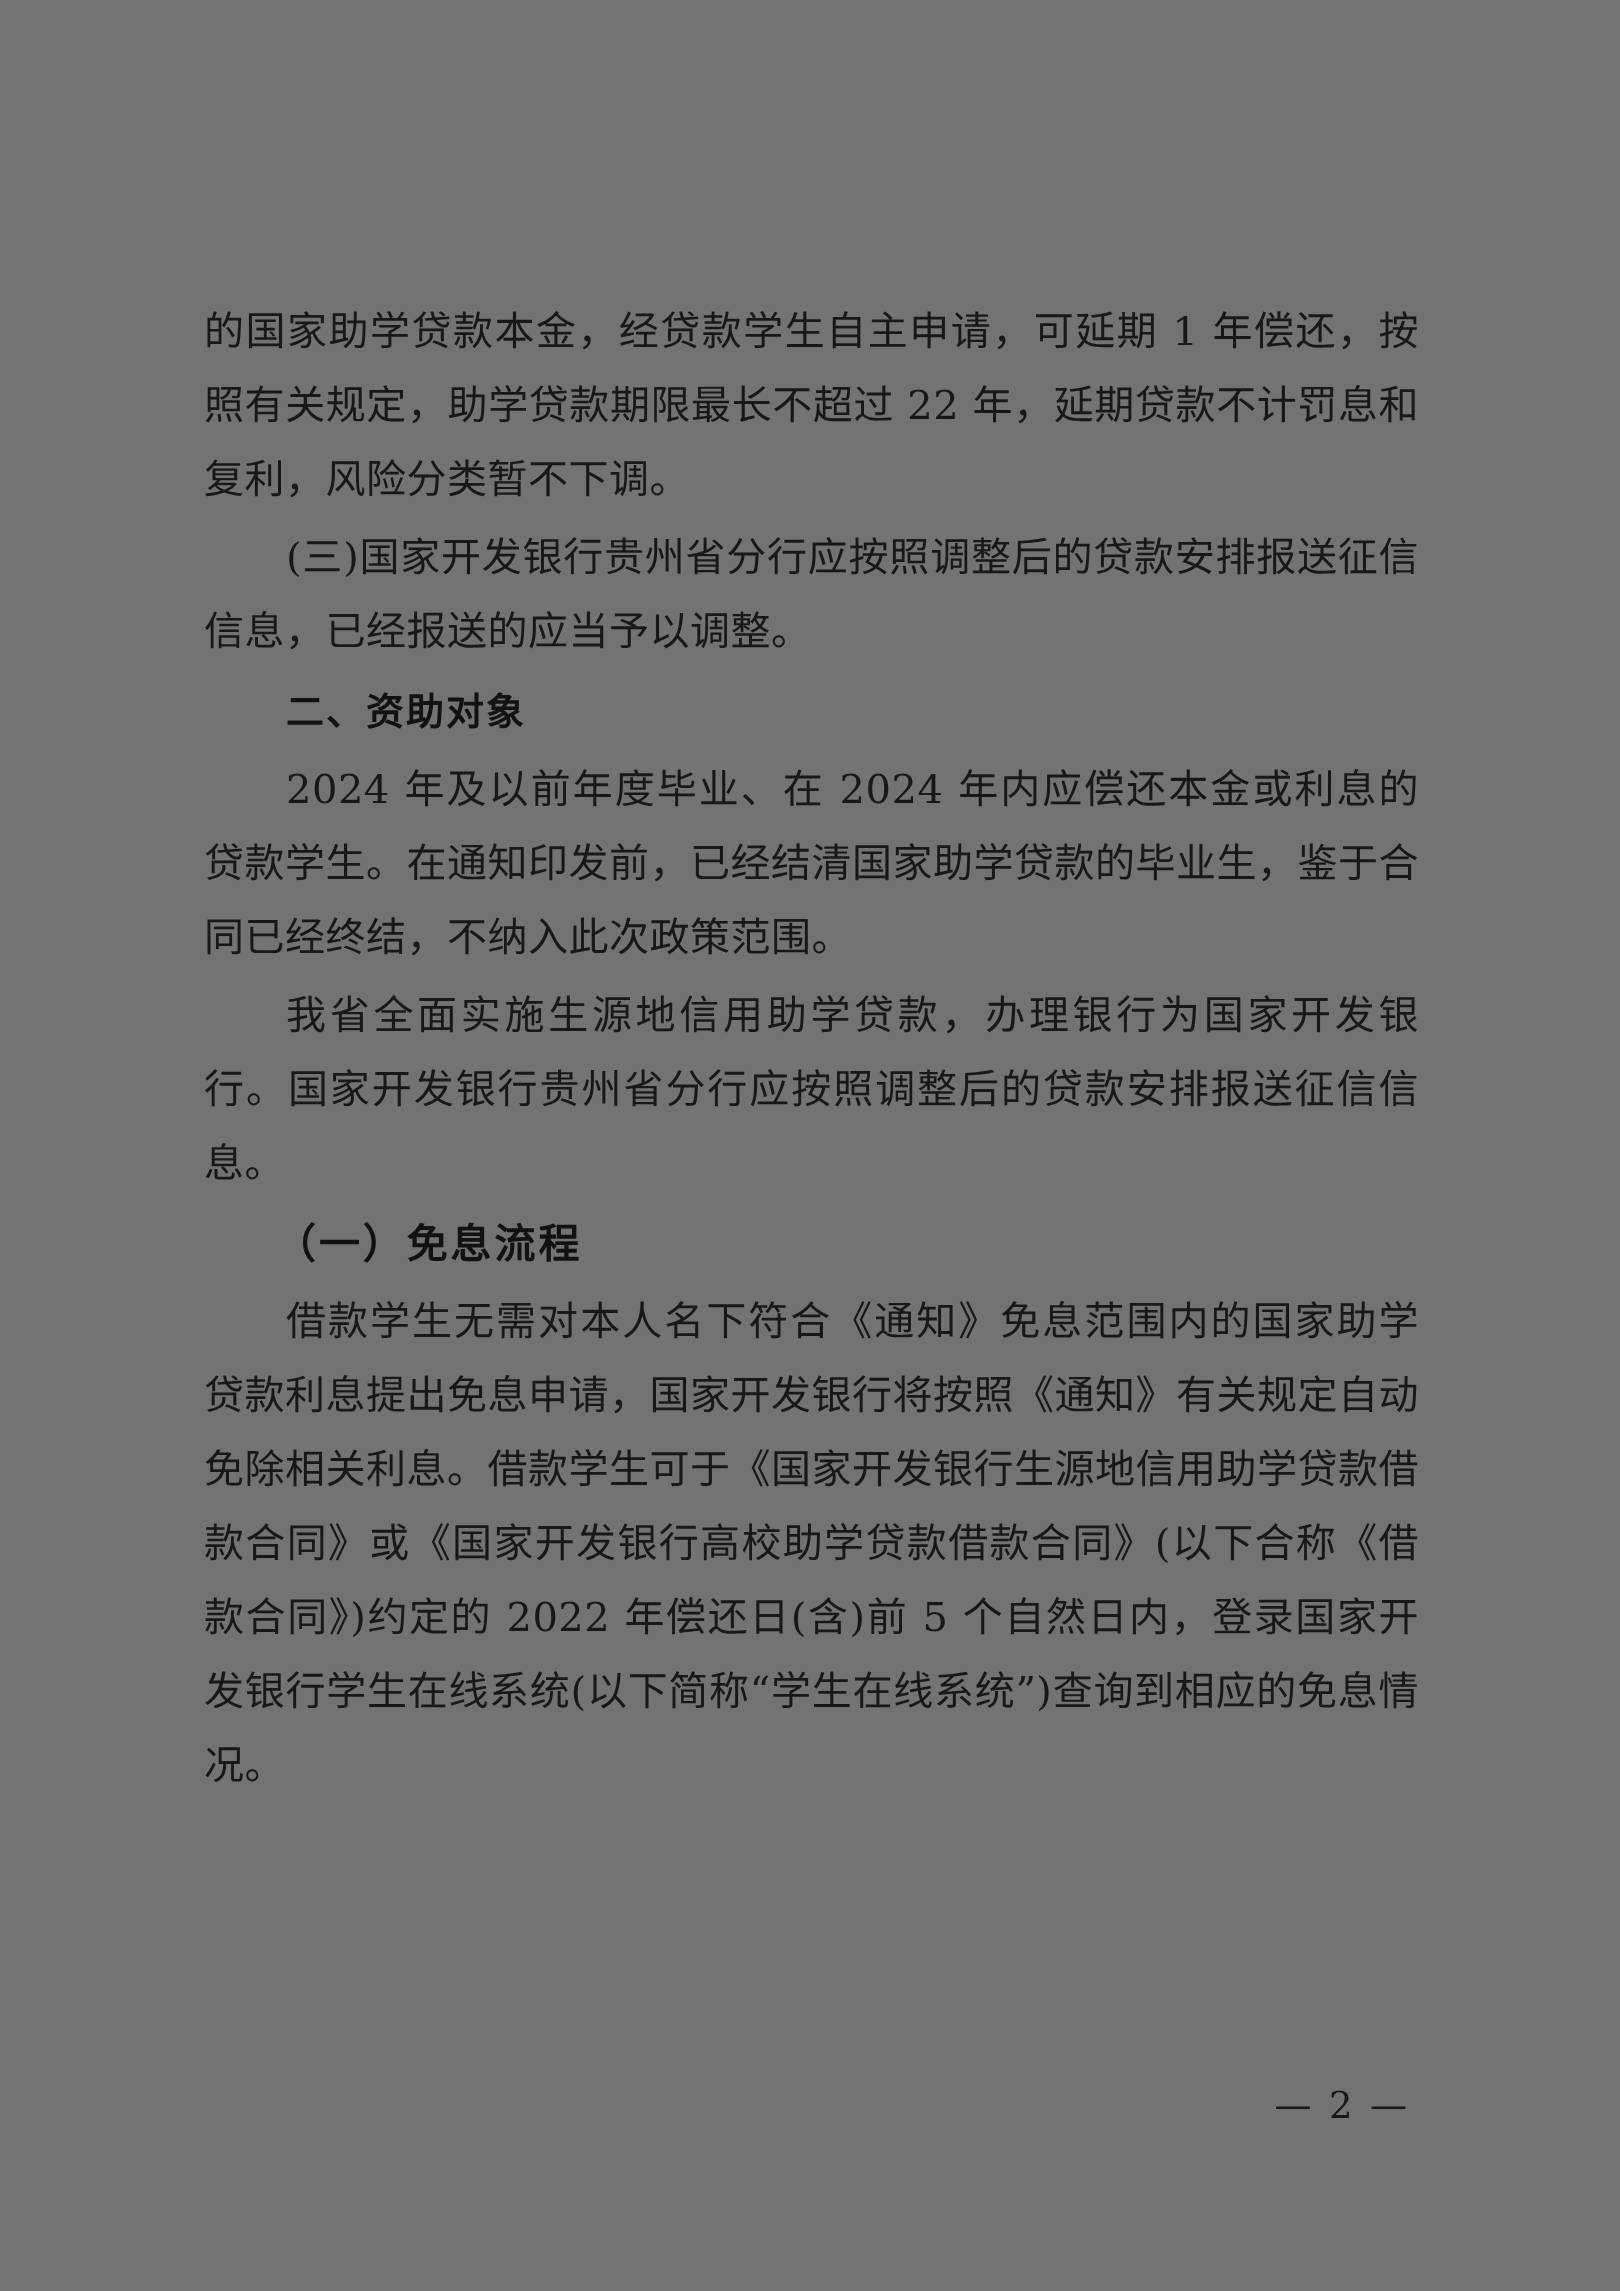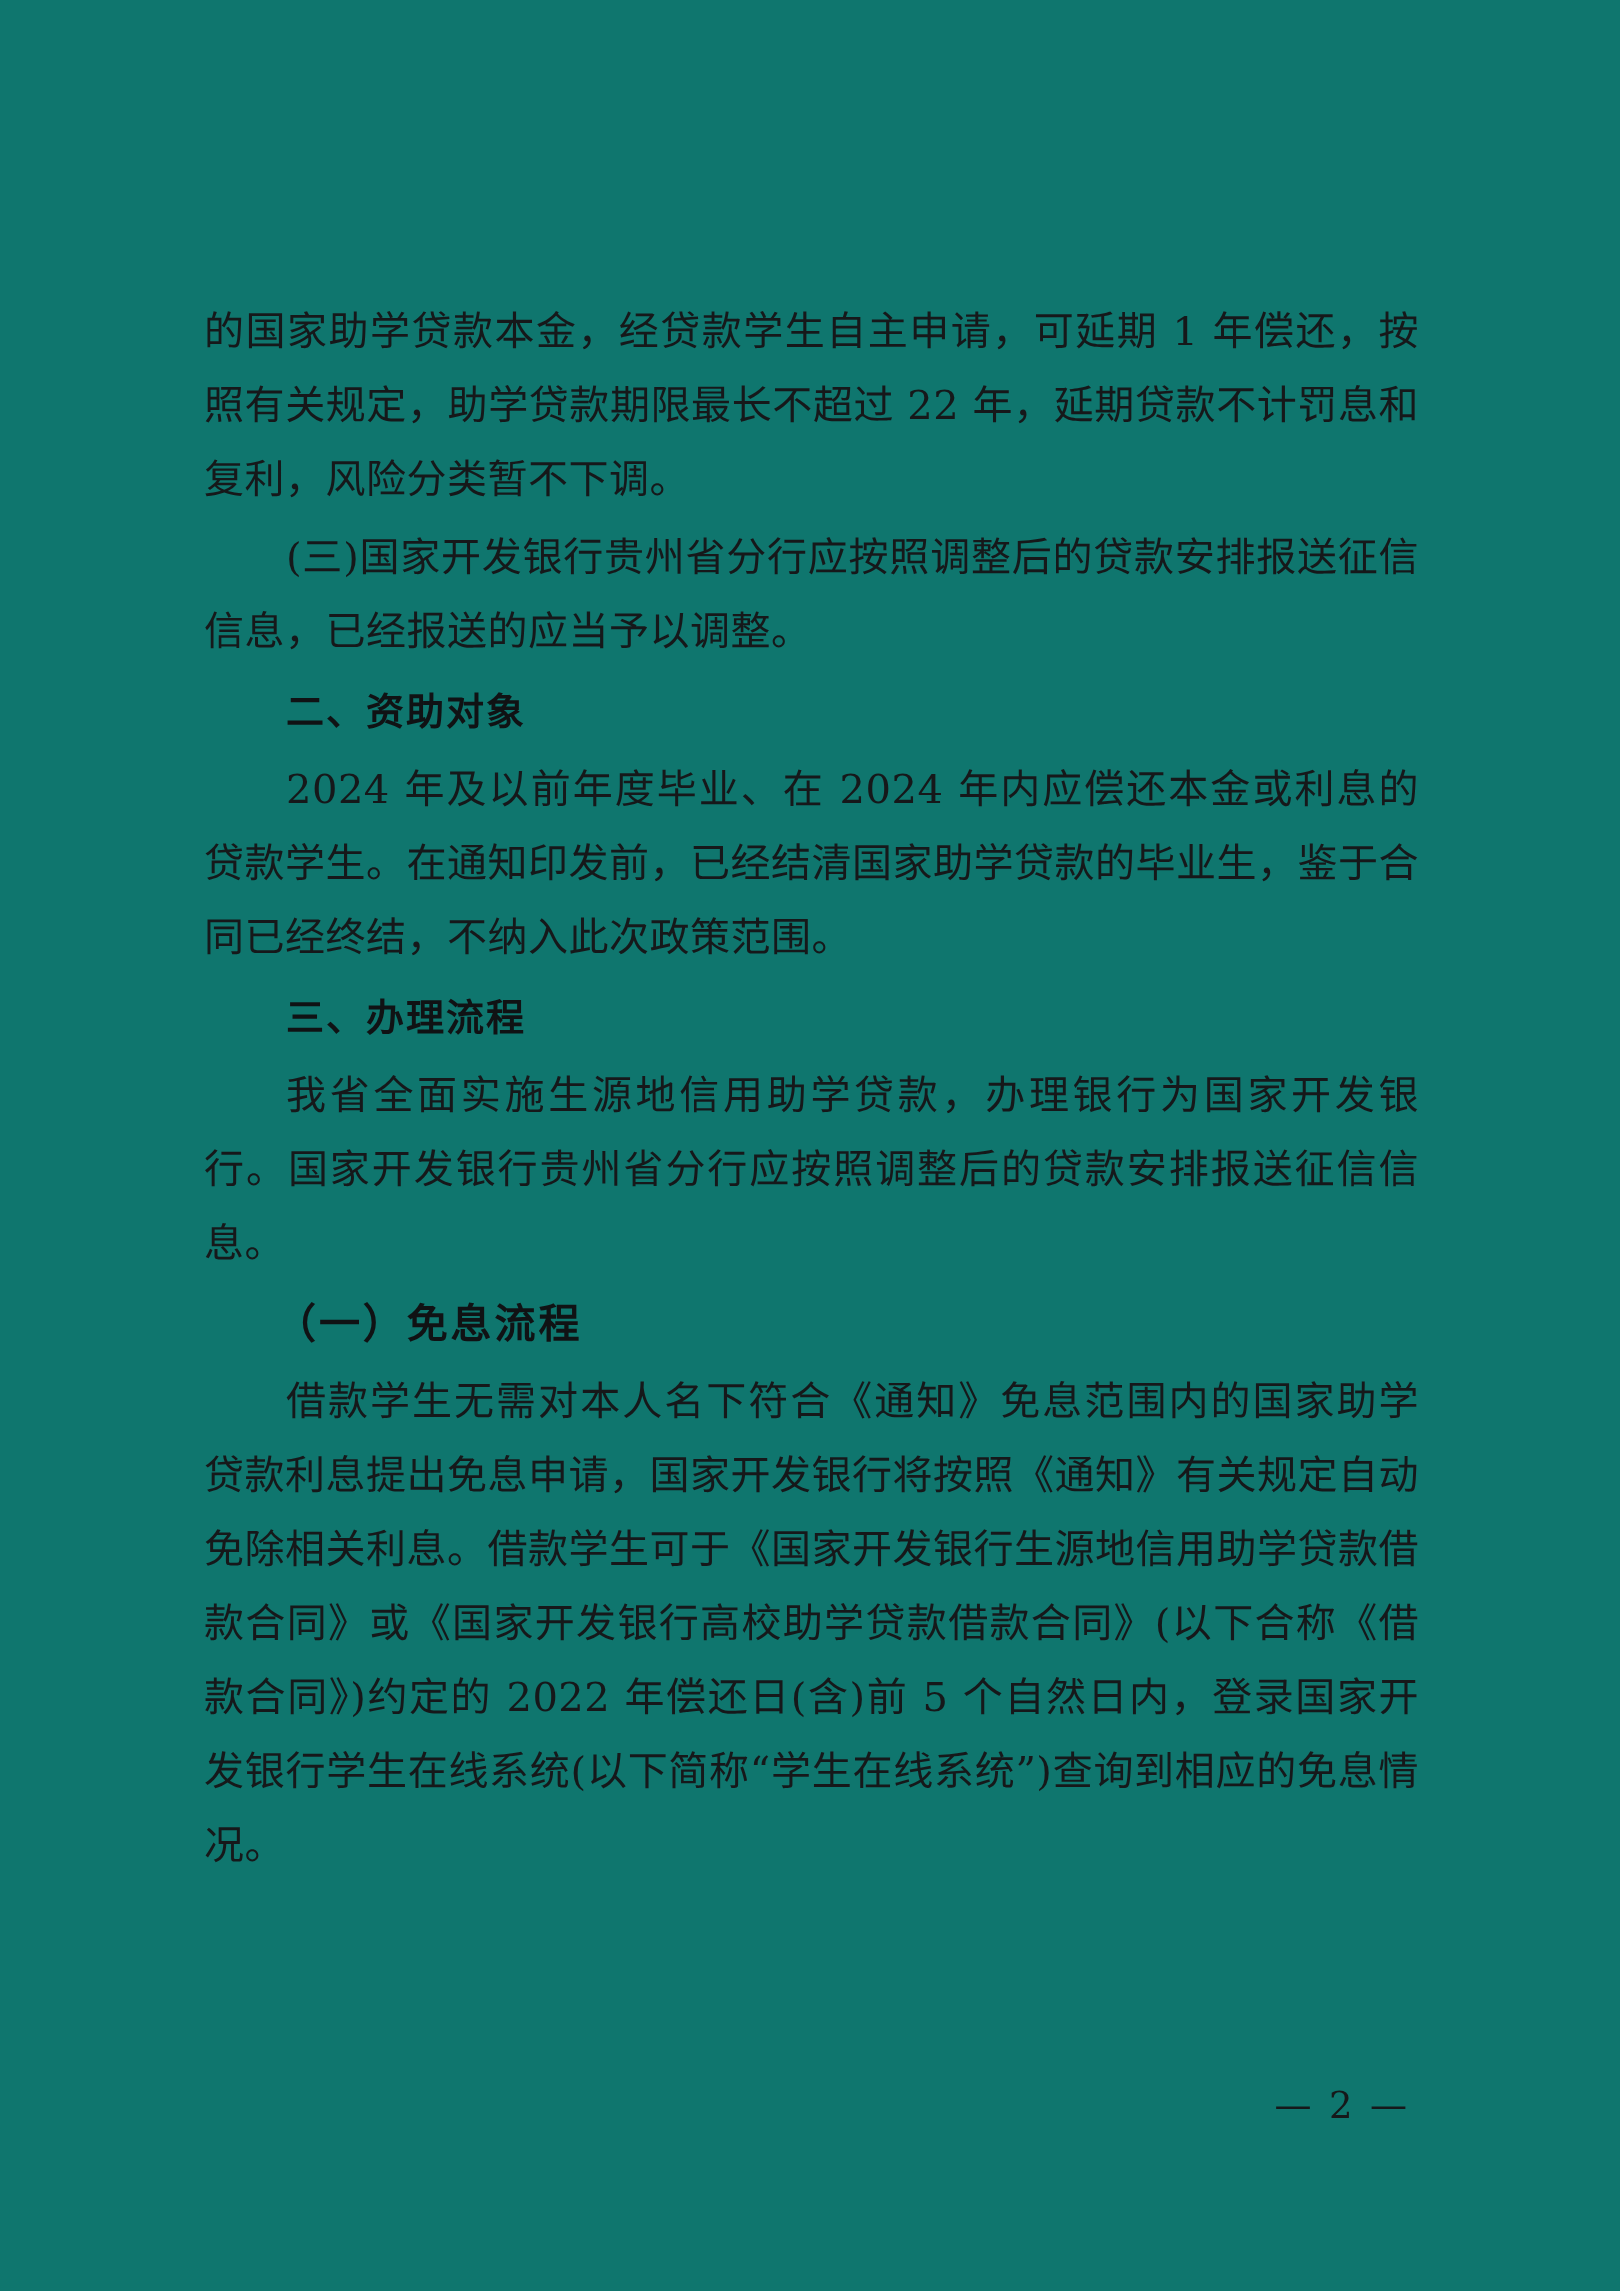--- a/index.html
+++ b/index.html
@@ -12,21 +12,21 @@
     width: 1620px;
     height: 2292px;
     position: relative;
     font-family: "DejaVu Serif", "Liberation Serif", serif;
     color: #1a1a1a;
     overflow: hidden;
   }
   .page {
     position: absolute;
     inset: 0;
-    background: #0f766e;
+    background: #737373;
   }
   .content {
     position: absolute;
     left: 204px;
     top: 294px;
     width: 1215px;
   }
   .para {
     font-size: 40px;
     line-height: 74px;
@@ -74,21 +74,20 @@
   <div class="content">
 
     <p class="para">的国家助学贷款本金，经贷款学生自主申请，可延期 1 年偿还，按照有关规定，助学贷款期限最长不超过 22 年，延期贷款不计罚息和复利，风险分类暂不下调。</p>
 
     <p class="para indent">(三)国家开发银行贵州省分行应按照调整后的贷款安排报送征信信息，已经报送的应当予以调整。</p>
 
     <h2 class="heading">二、资助对象</h2>
 
     <p class="para indent">2024 年及以前年度毕业、在 2024 年内应偿还本金或利息的贷款学生。在通知印发前，已经结清国家助学贷款的毕业生，鉴于合同已经终结，不纳入此次政策范围。</p>
 
-    <h2 class="heading">三、办理流程</h2>
 
     <p class="para indent">我省全面实施生源地信用助学贷款，办理银行为国家开发银行。国家开发银行贵州省分行应按照调整后的贷款安排报送征信信息。</p>
 
     <h3 class="subheading">（一）免息流程</h3>
 
     <p class="para indent">借款学生无需对本人名下符合《通知》免息范围内的国家助学贷款利息提出免息申请，国家开发银行将按照《通知》有关规定自动免除相关利息。借款学生可于《国家开发银行生源地信用助学贷款借款合同》或《国家开发银行高校助学贷款借款合同》(以下合称《借款合同》)约定的 2022 年偿还日(含)前 5 个自然日内，登录国家开发银行学生在线系统(以下简称“学生在线系统”)查询到相应的免息情况。</p>
 
   </div>
 
   <div class="page-number">— 2 —</div>

